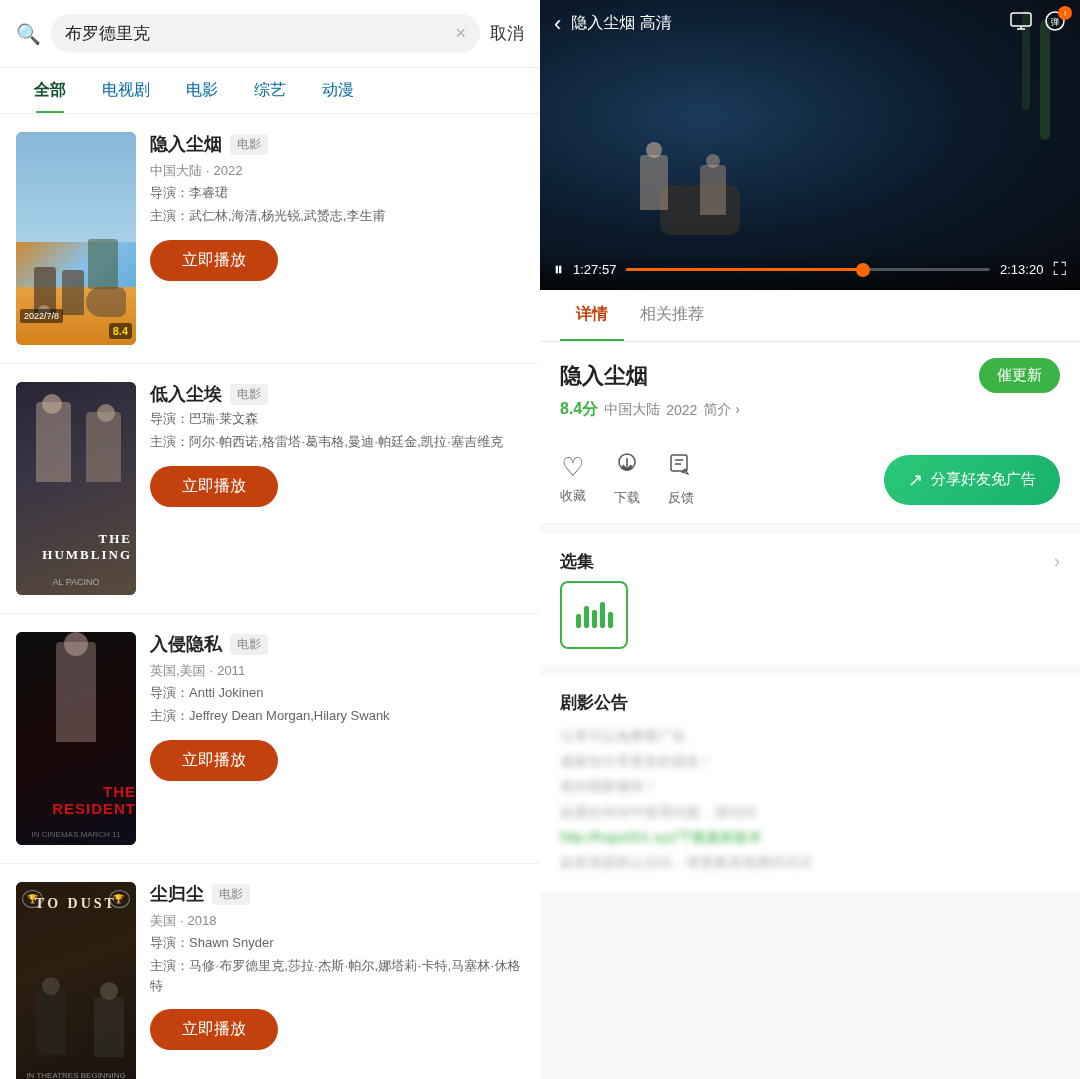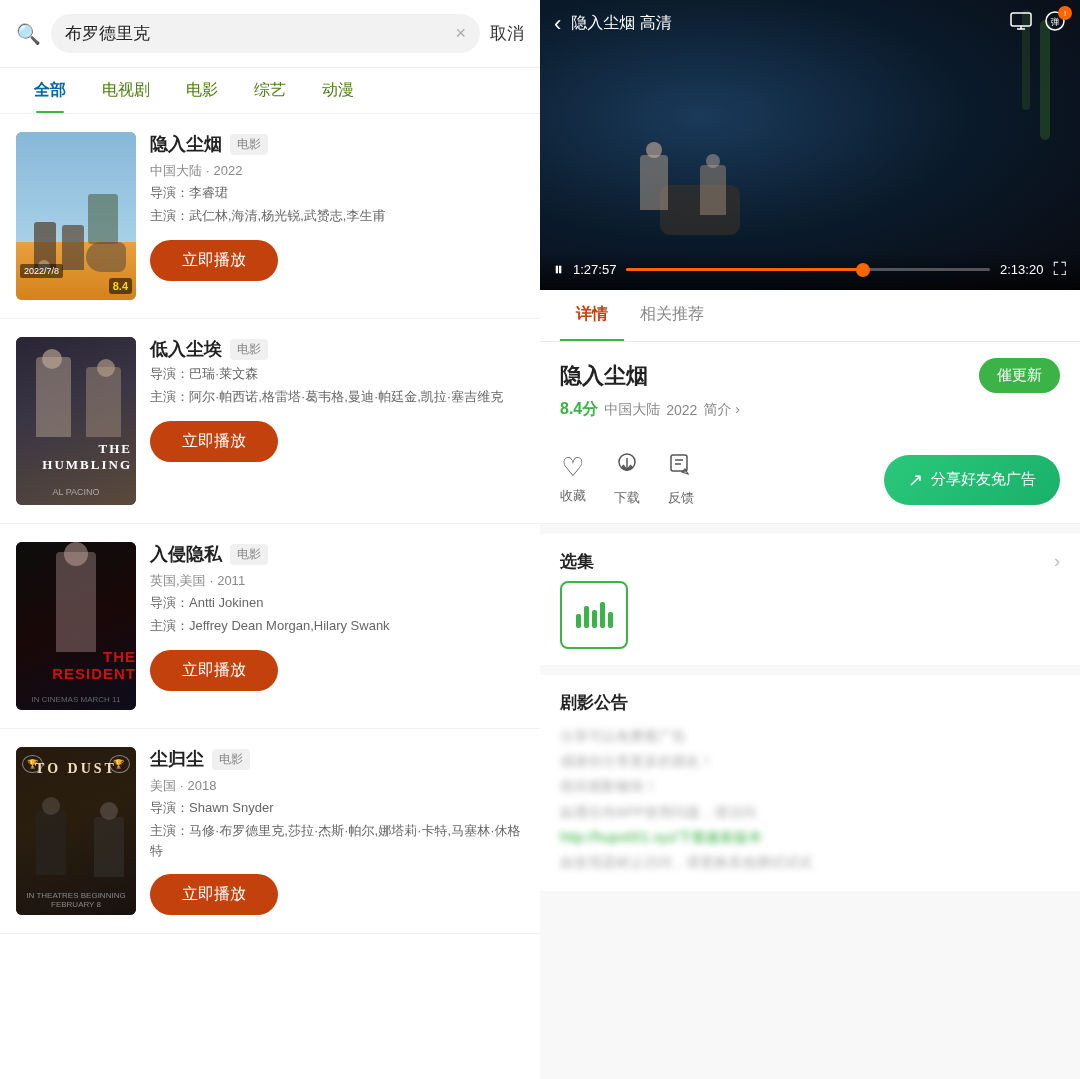--- a/index.html
+++ b/index.html
@@ -64,26 +64,26 @@
     
     .filter-tabs {
       display: flex;
       padding: 0 16px;
       border-bottom: 1px solid #eee;
       background: #fff;
     }
     .filter-tab {
       padding: 12px 18px;
       font-size: 16px;
-      color: #4d7c0f;
+      color: #0369a1;
       cursor: pointer;
       position: relative;
     }
     .filter-tab.active {
-      color: #0369a1;
+      color: #14532d;
       font-weight: bold;
     }
     .filter-tab.active::after {
       content: '';
       position: absolute;
       bottom: 0;
       left: 50%;
       transform: translateX(-50%);
       width: 28px;
       height: 2px;
@@ -102,21 +102,21 @@
       display: flex;
       padding: 18px 16px;
       border-bottom: 1px solid #f0f0f0;
       gap: 14px;
       background: #fff;
       align-items: flex-start;
     }
 
     .movie-poster {
       width: 120px;
-      height: 168px;
+      height: 213px;
       border-radius: 6px;
       flex-shrink: 0;
       overflow: hidden;
       position: relative;
     }
 
     
     .poster-1 {
       background: linear-gradient(135deg, #e8a040 0%, #d4821a 30%, #87c1e8 60%, #4a9fd4 100%);
       display: flex;

